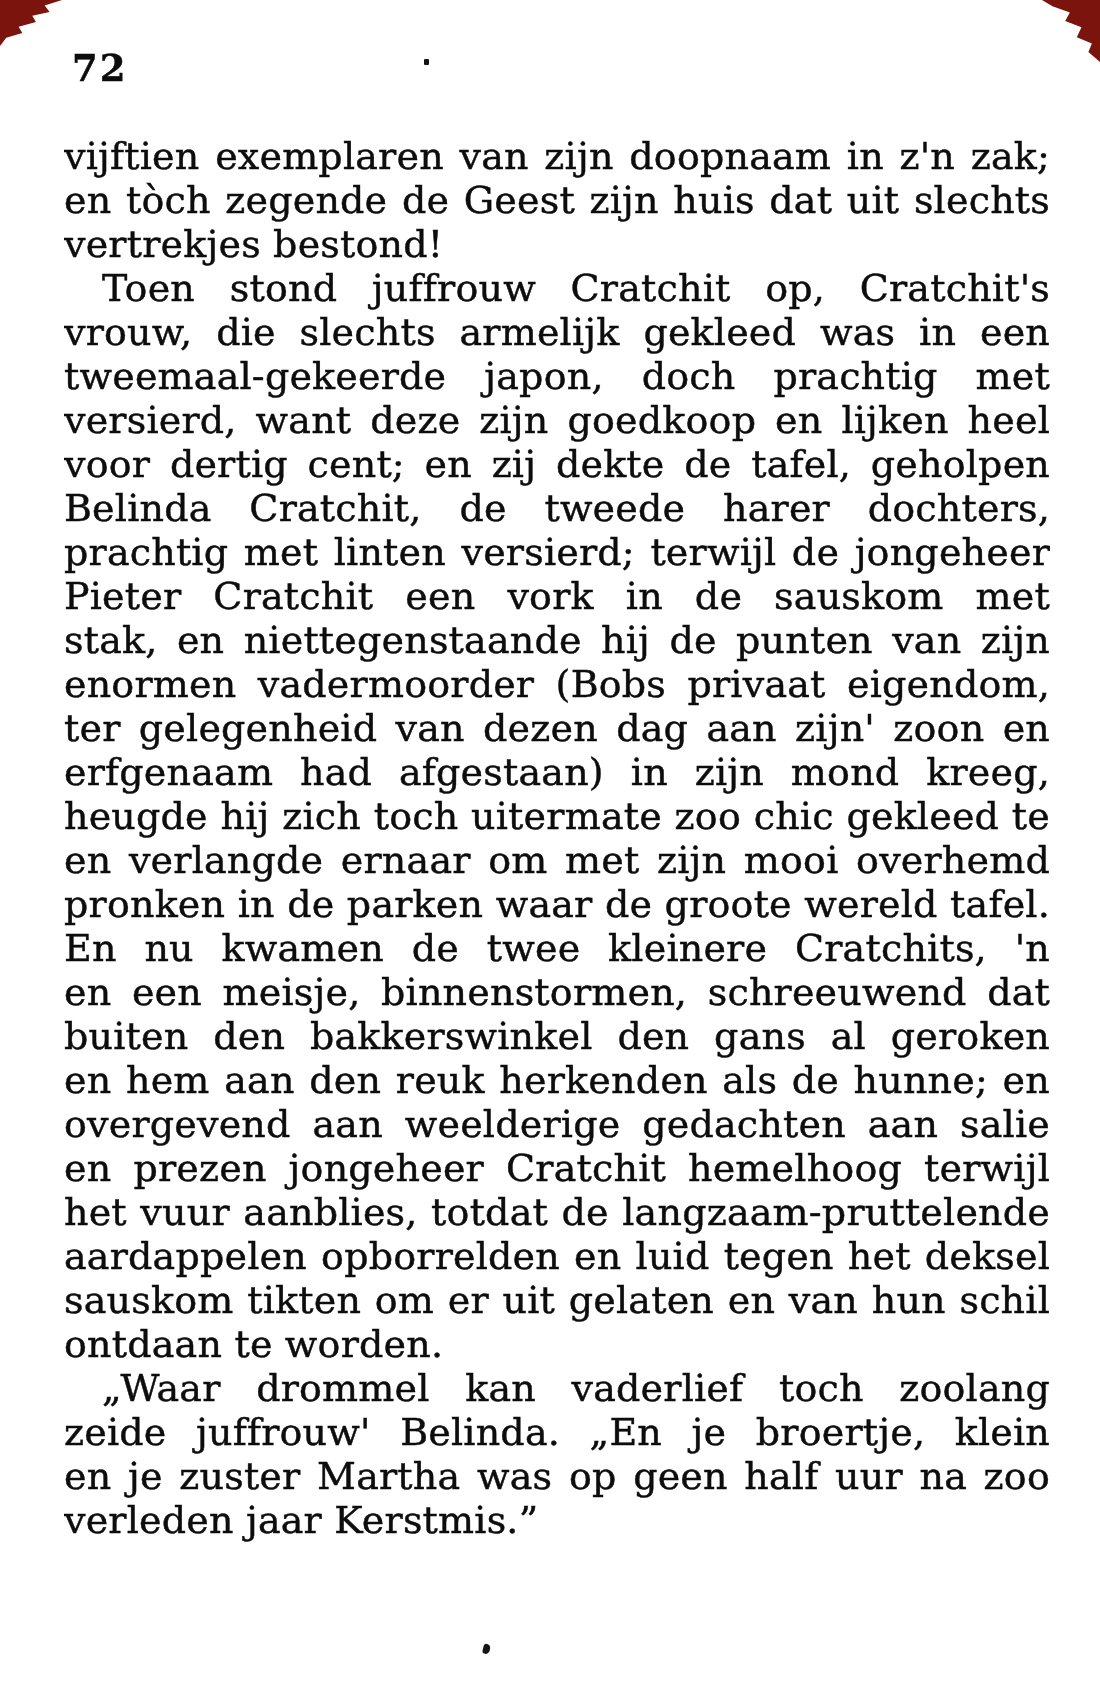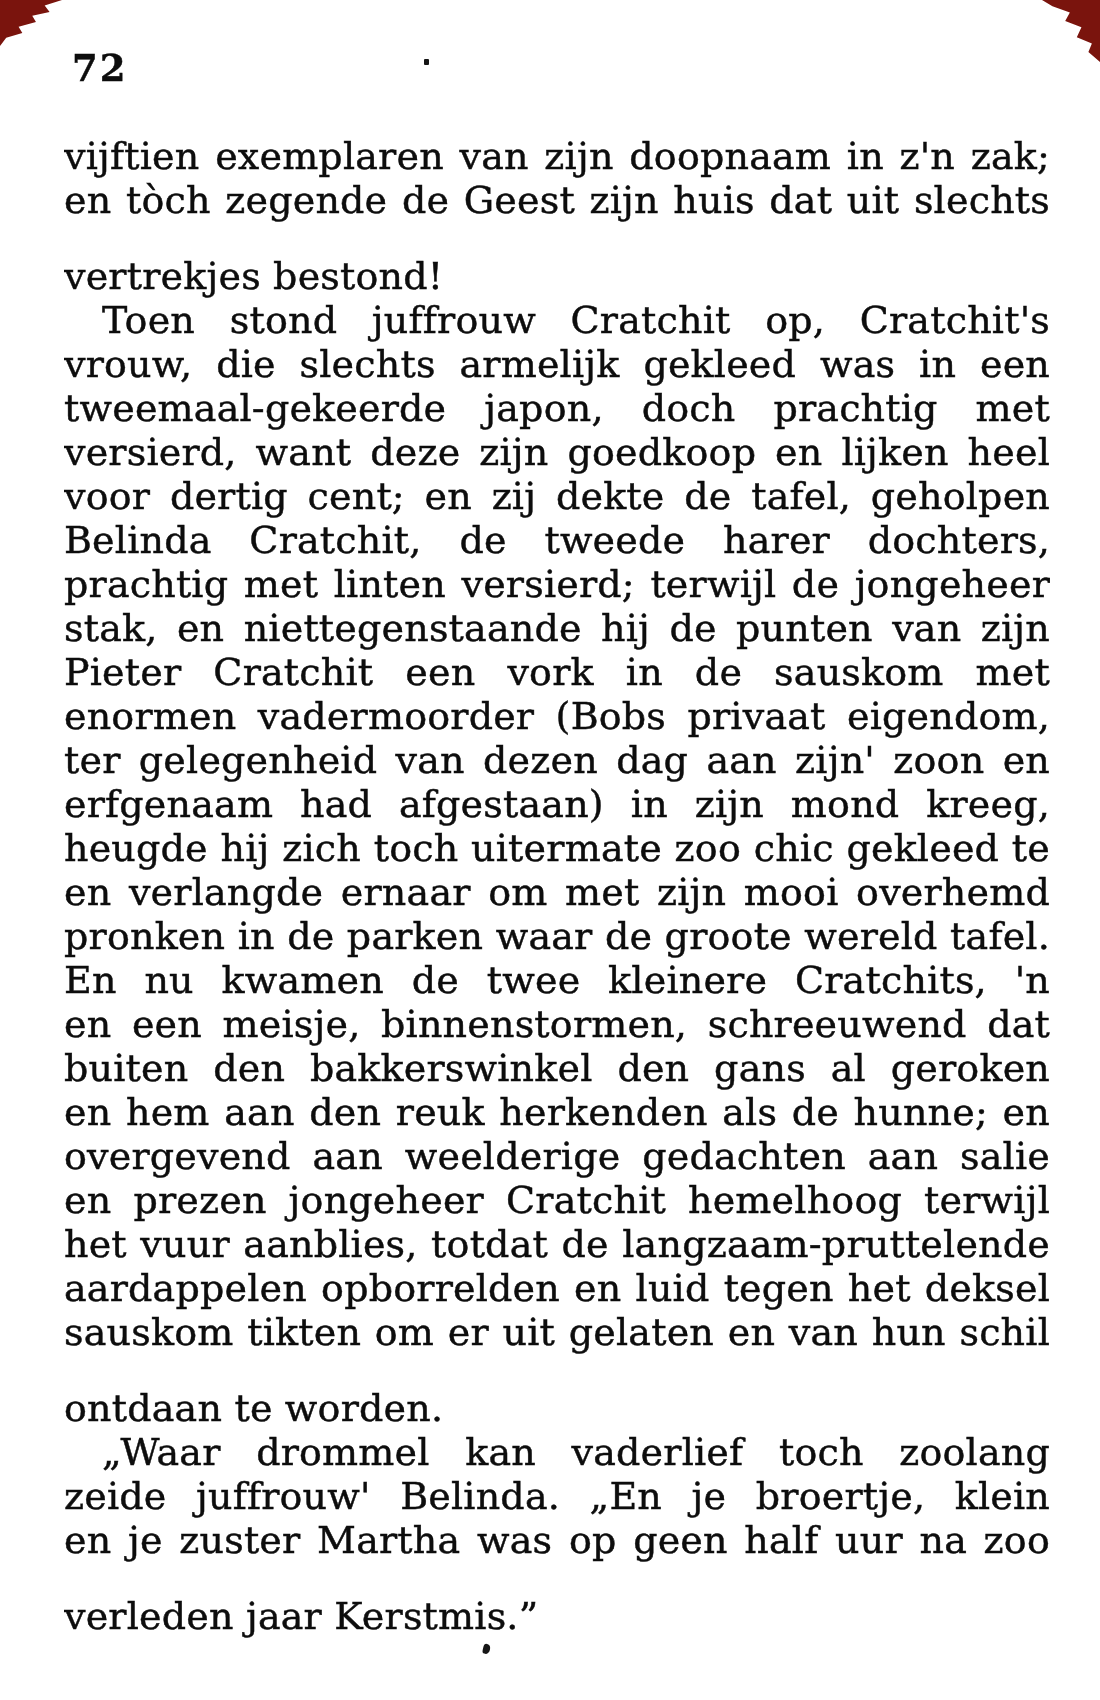--- a/index.html
+++ b/index.html
@@ -69,21 +69,20 @@
     height: 44px;
     line-height: 44px;
     overflow: hidden;
     text-align: justify;
     text-align-last: justify;
     white-space: normal;
   }
   .line.end {
     text-align: left;
     text-align-last: left;
-    margin-top: 32px;
   }
   .line.ind {
     padding-left: 38px;
   }
 </style>
 </head>
 <body>
 
 <div id="page">
 
@@ -98,22 +97,22 @@
     <div class="line">vijftien exemplaren van zijn doopnaam in z'n zak;</div>
     <div class="line">en tòch zegende de Geest zijn huis dat uit slechts vier</div>
     <div class="line end">vertrekjes bestond!</div>
     <div class="line ind">Toen stond juffrouw Cratchit op, Cratchit's</div>
     <div class="line">vrouw, die slechts armelijk gekleed was in een</div>
     <div class="line">tweemaal-gekeerde japon, doch prachtig met linten</div>
     <div class="line">versierd, want deze zijn goedkoop en lijken heel wat</div>
     <div class="line">voor dertig cent; en zij dekte de tafel, geholpen door</div>
     <div class="line">Belinda Cratchit, de tweede harer dochters, eveneens</div>
     <div class="line">prachtig met linten versierd; terwijl de jongeheer</div>
+    <div class="line">Pieter Cratchit een vork in de sauskom met aardappels</div>
     <div class="line">stak, en niettegenstaande hij de punten van zijn</div>
-    <div class="line">Pieter Cratchit een vork in de sauskom met aardappels</div>
     <div class="line">enormen vadermoorder (Bobs privaat eigendom, dat hij</div>
     <div class="line">ter gelegenheid van dezen dag aan zijn' zoon en</div>
     <div class="line">erfgenaam had afgestaan) in zijn mond kreeg, ver-</div>
     <div class="line">heugde hij zich toch uitermate zoo chic gekleed te zijn</div>
     <div class="line">en verlangde ernaar om met zijn mooi overhemd te</div>
     <div class="line">pronken in de parken waar de groote wereld tafel.</div>
     <div class="line">En nu kwamen de twee kleinere Cratchits, 'n jongen.</div>
     <div class="line">en een meisje, binnenstormen, schreeuwend dat zij</div>
     <div class="line">buiten den bakkerswinkel den gans al geroken kreeg</div>
     <div class="line">en hem aan den reuk herkenden als de hunne; en zich</div>

